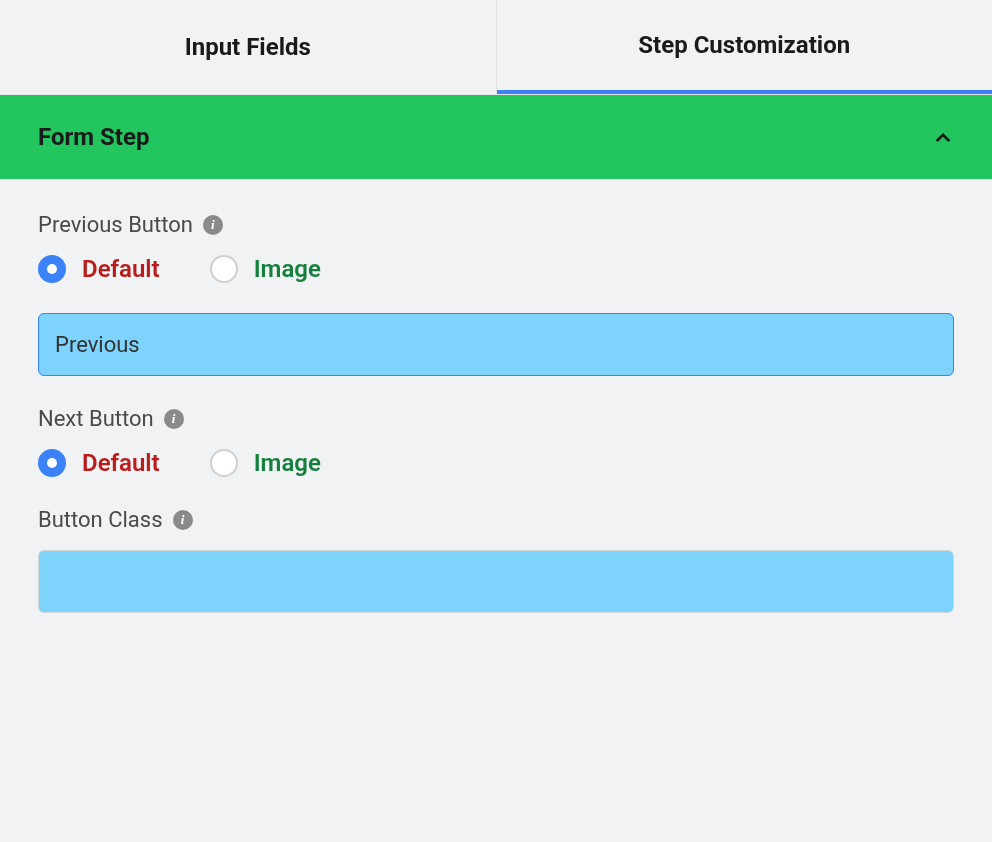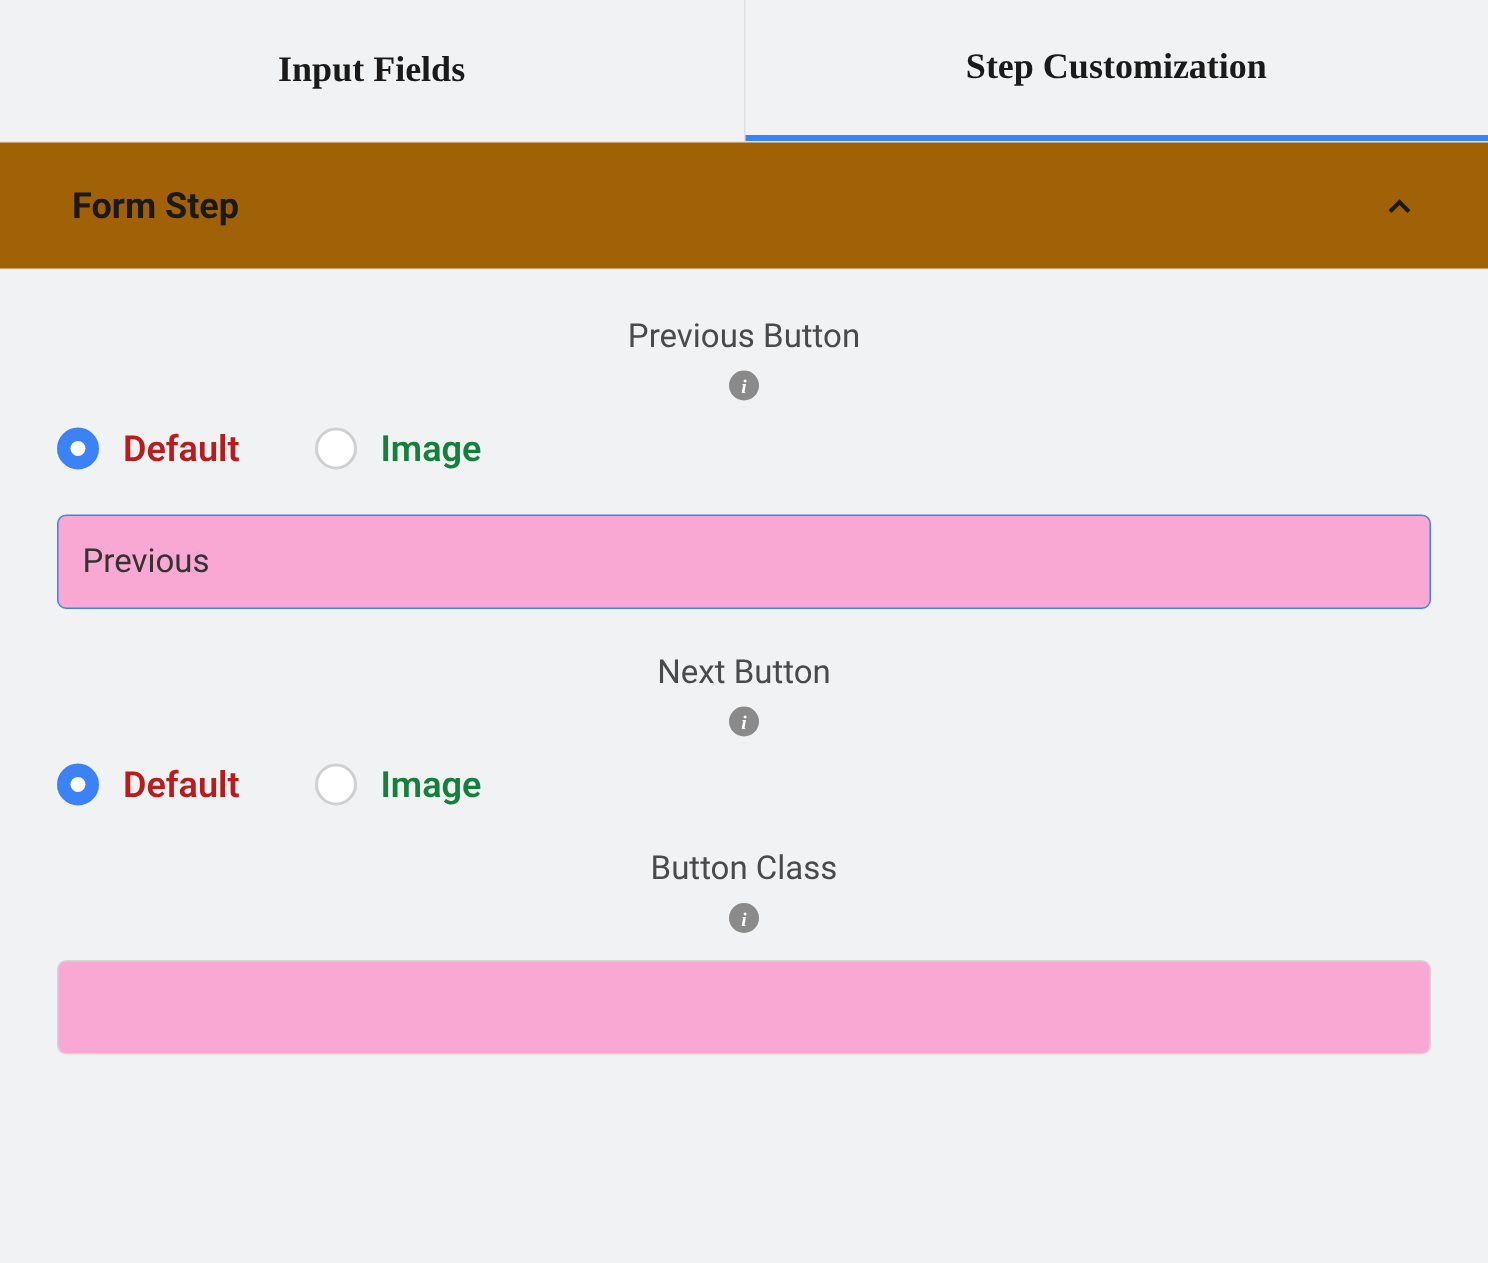--- a/index.html
+++ b/index.html
@@ -24,34 +24,33 @@
     flex: 1;
     display: flex;
     align-items: center;
     justify-content: center;
     font-size: 24px;
     font-weight: 700;
     color: #1a1a1a;
     cursor: pointer;
     position: relative;
     border-right: 1px solid #e0e0e0;
-    font-family: Liberation Serif, serif;
   }
   .tab:last-child {
     border-right: none;
   }
   .tab.active {
     border-bottom: 4px solid #3b82f6;
   }
   .section-header {
-    background: #a16207;
+    background: #22c55e;
     display: flex;
     align-items: center;
     justify-content: space-between;
-    padding: 28px 48px;
+    padding: 28px 38px;
     cursor: pointer;
     border-top: 1px solid #e6e6e6;
     border-bottom: 1px solid #e6e6e6;
   }
   .section-header h2 {
     font-size: 24px;
     font-weight: 700;
     color: #1a1a1a;
   }
   .chevron-up {
@@ -65,21 +64,20 @@
   .field-group {
     margin-bottom: 30px;
   }
   .field-label {
     font-size: 22px;
     color: #4a4a4a;
     display: flex;
     align-items: center;
     gap: 10px;
     margin-bottom: 18px;
-    flex-direction: column;
   }
   .info-icon {
     display: inline-flex;
     align-items: center;
     justify-content: center;
     width: 20px;
     height: 20px;
     border-radius: 50%;
     background: #8a8a8a;
     color: #fff;
@@ -131,21 +129,21 @@
     color: #b91c1c;
   }
   .text-input {
     width: 100%;
     padding: 18px 16px;
     font-size: 22px;
     color: #333;
     border: 1px solid #d6d6d6;
     border-radius: 6px;
     outline: none;
-    background: #f9a8d4;
+    background: #7dd3fc;
     font-family: inherit;
   }
   .text-input.focused {
     border-color: #3b82f6;
   }
 </style>
 </head>
 <body>
 
 <div class="tabs">

